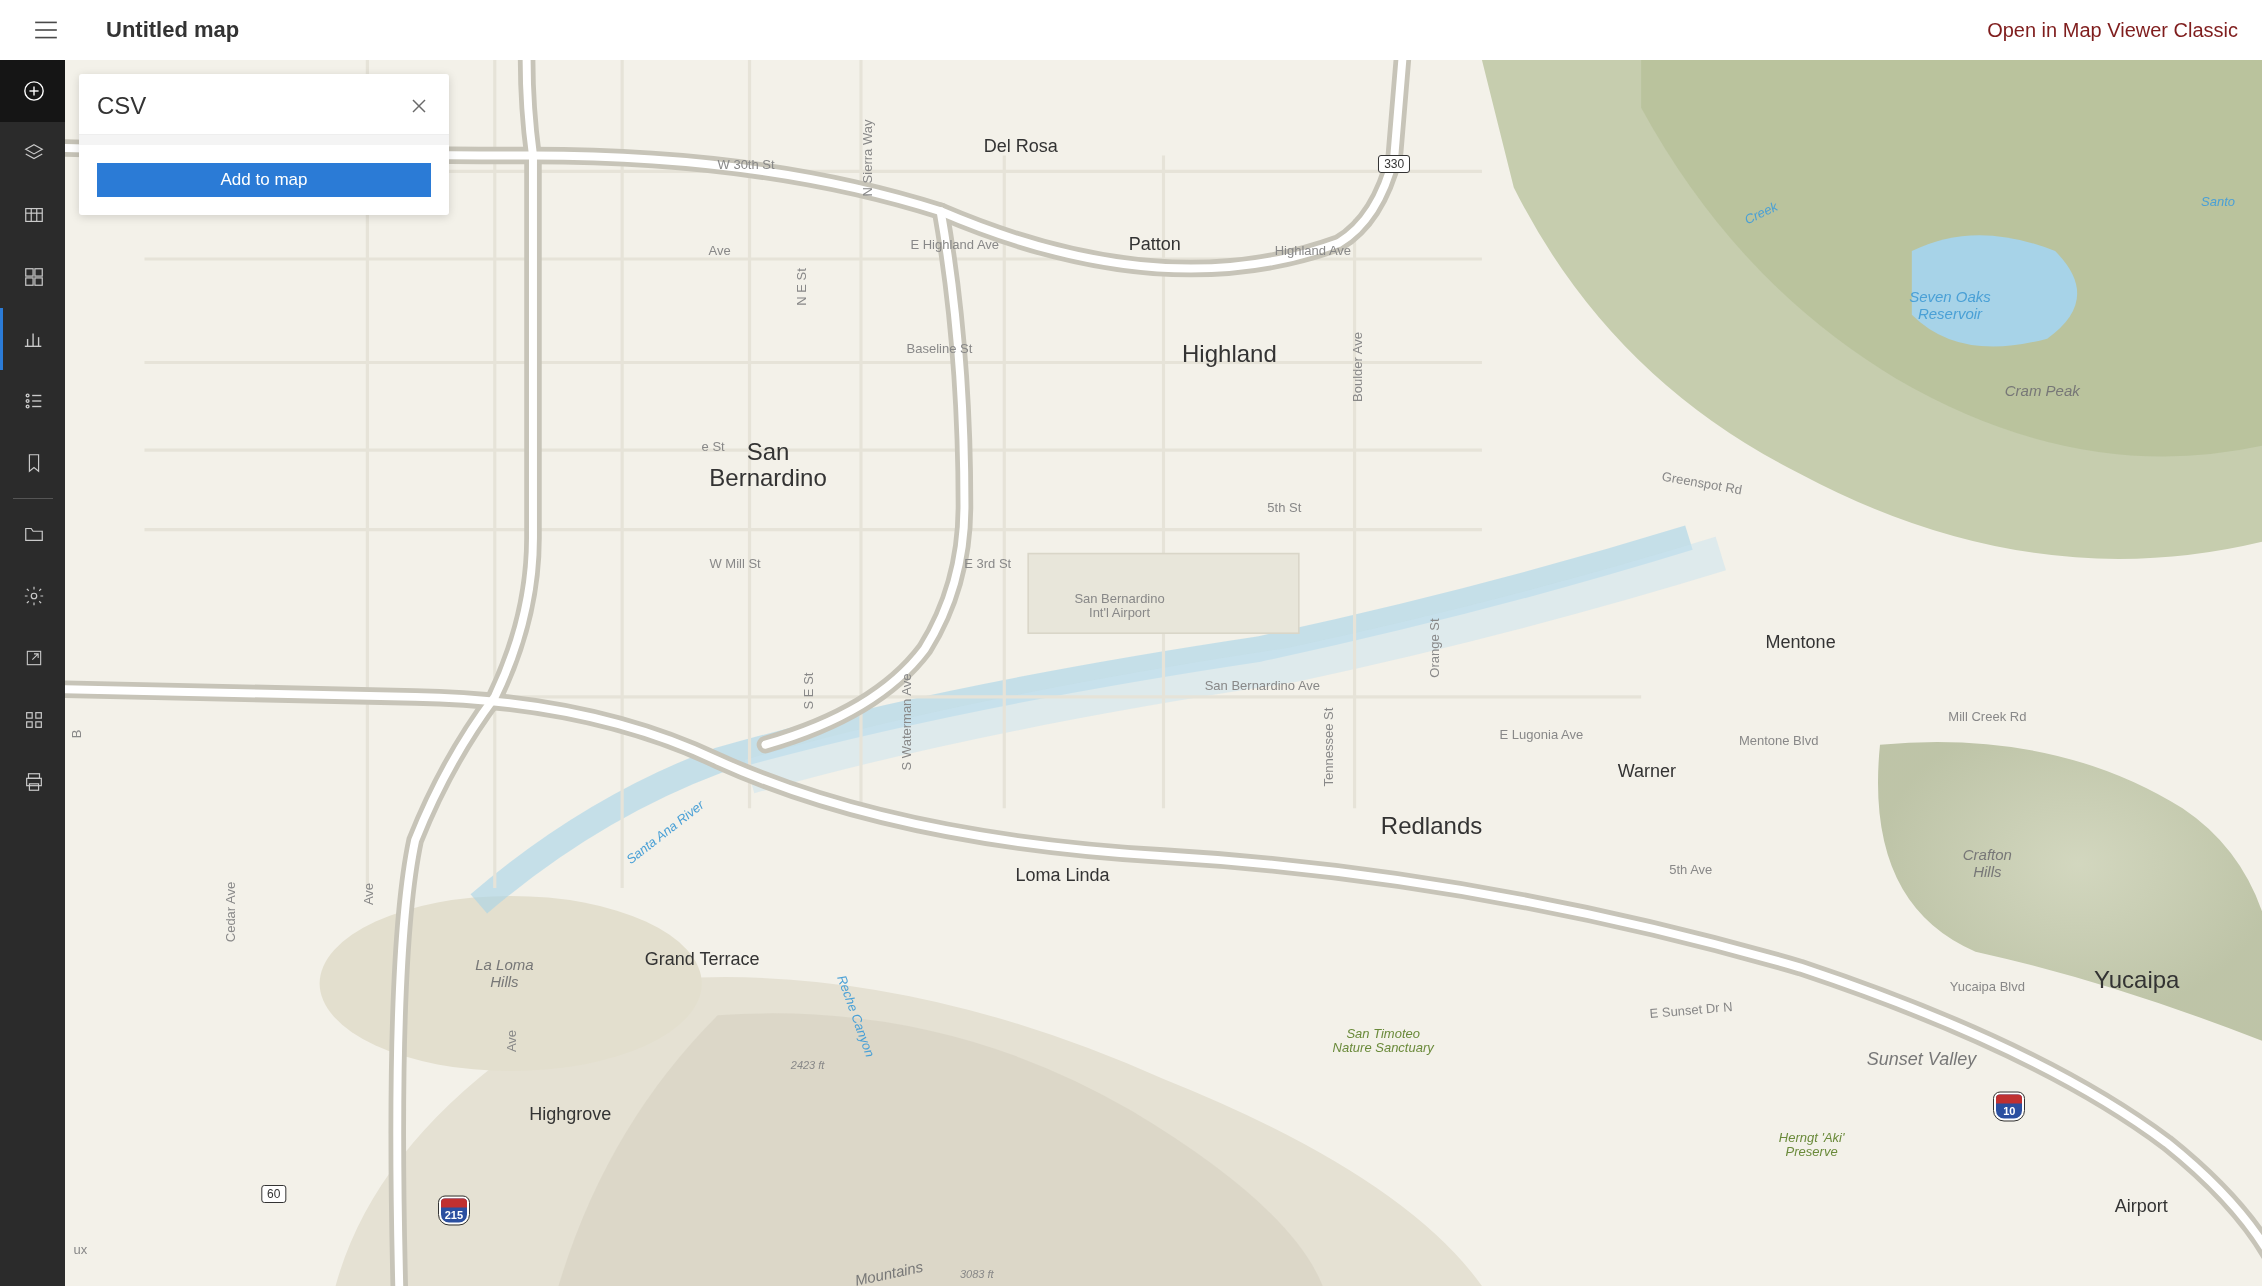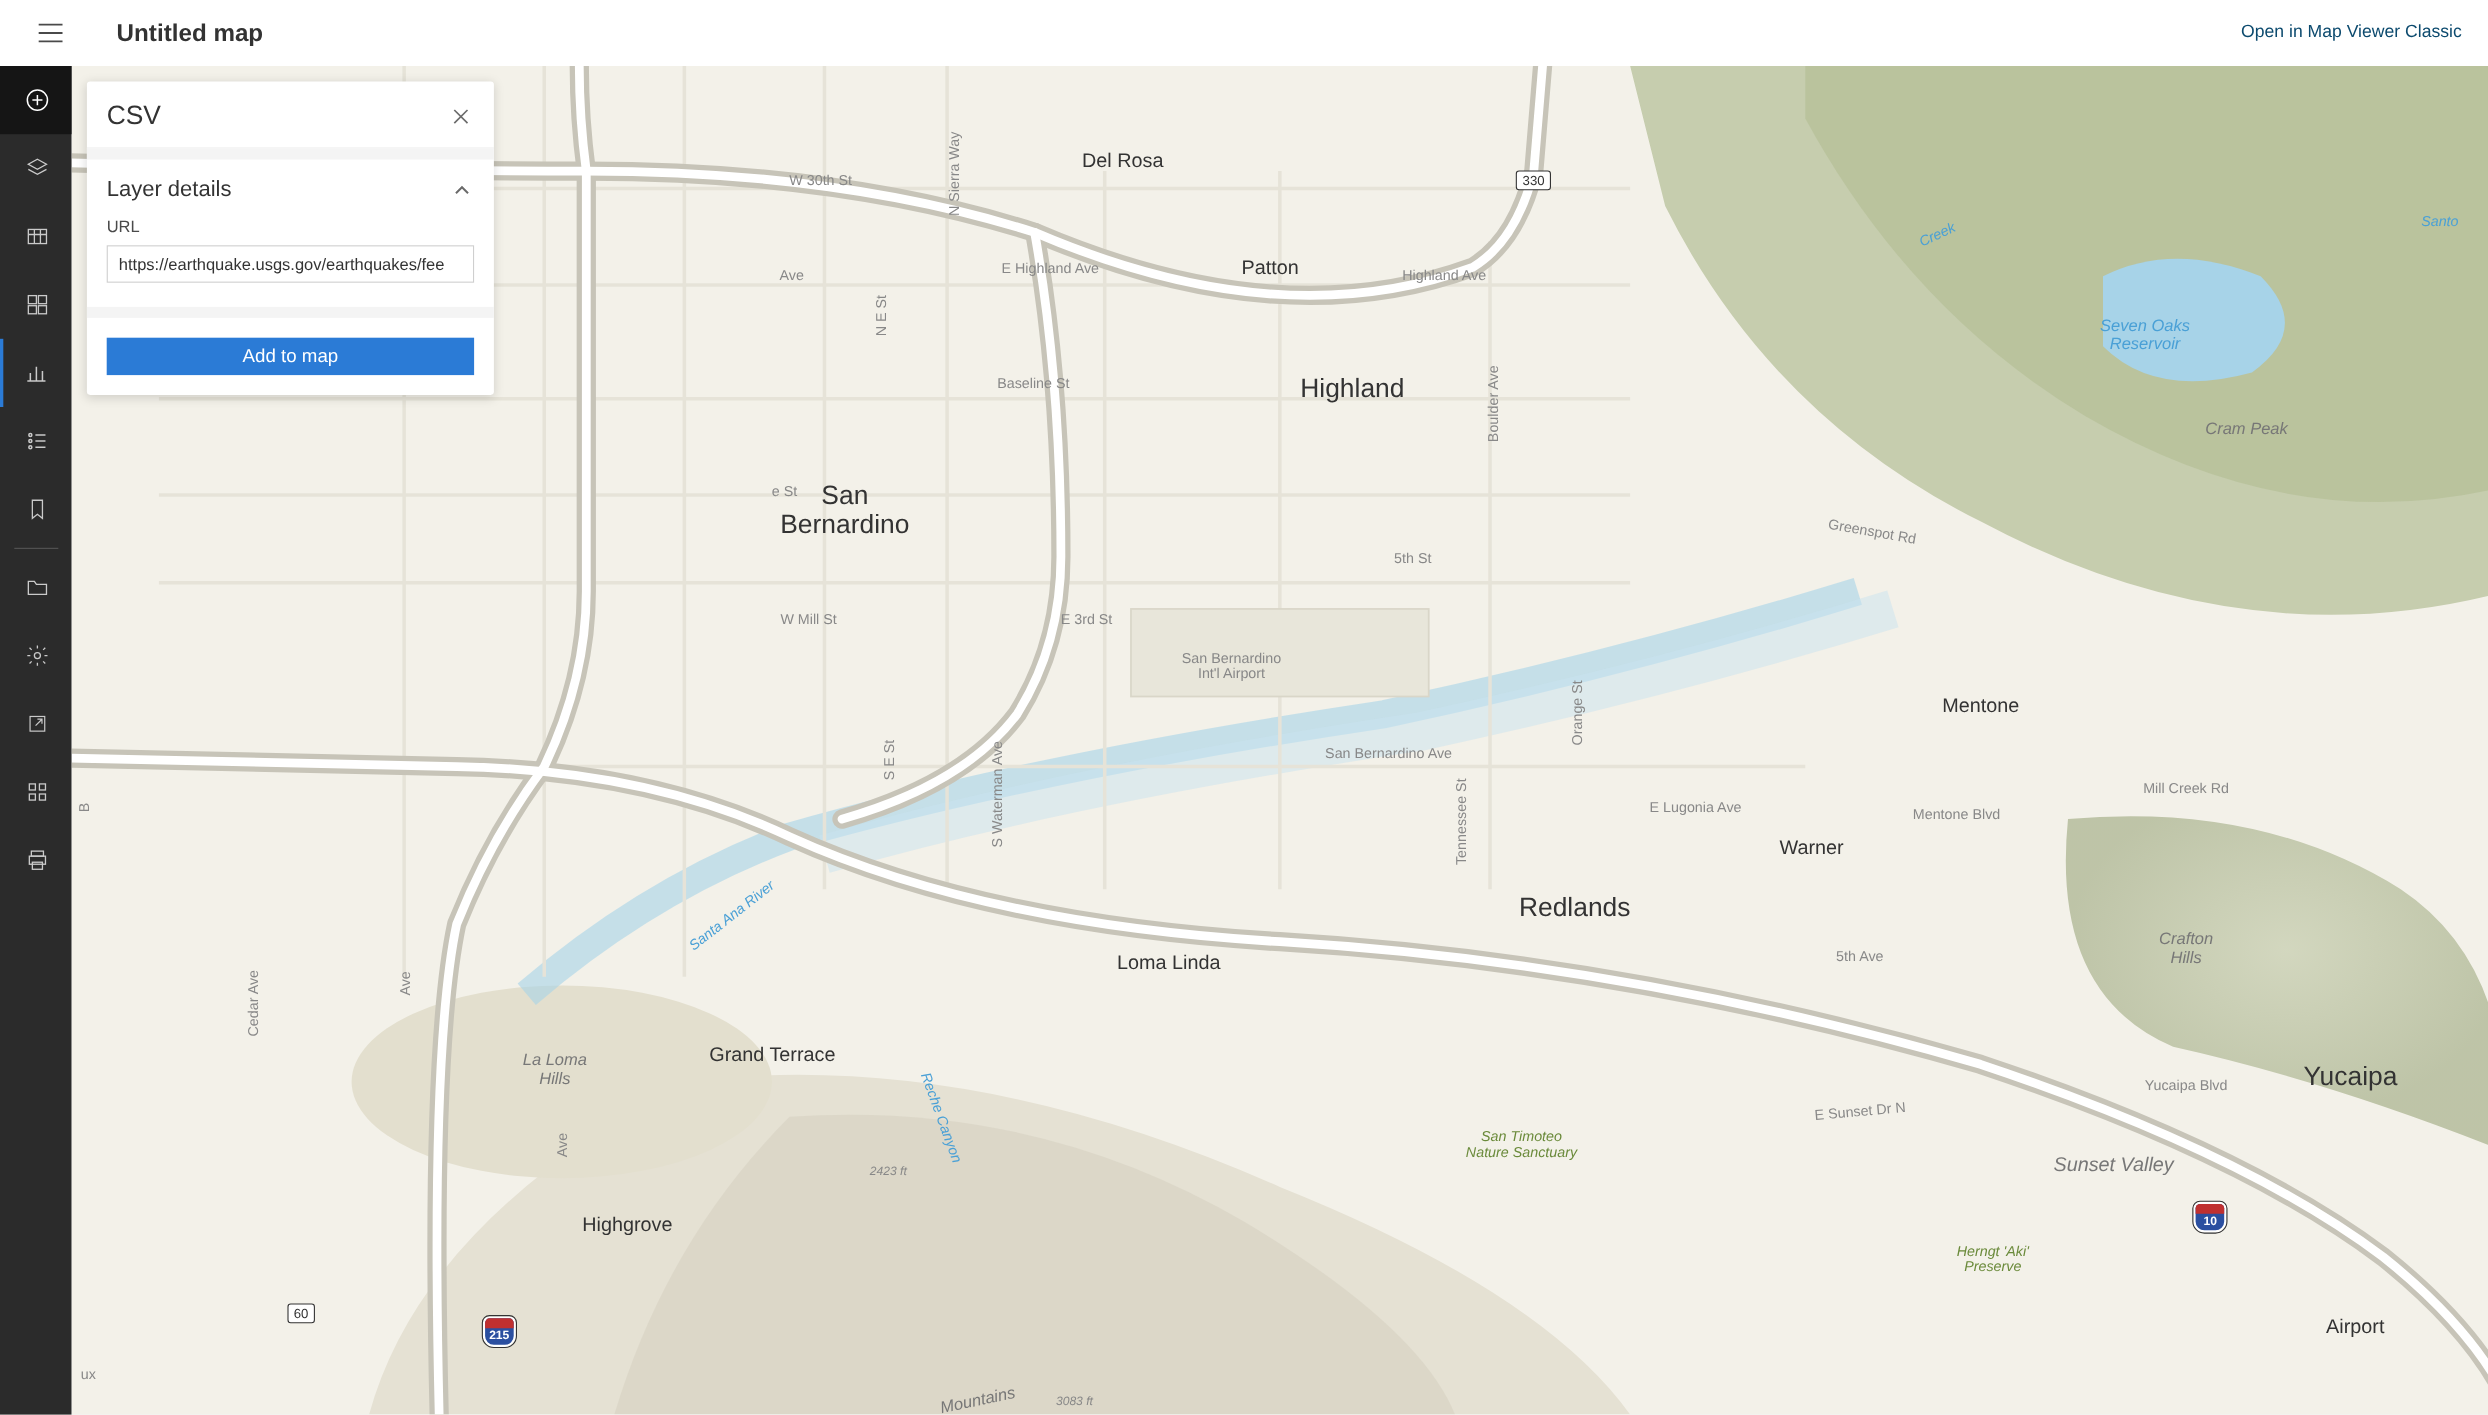--- a/index.html
+++ b/index.html
@@ -19,21 +19,21 @@
 .hamburger {
   width: 40px; height: 40px;
   display: flex; align-items:center; justify-content:center;
   cursor: pointer;
   margin-right: 40px;
   margin-left: 14px;
 }
 .hamburger svg { width: 26px; height: 26px; stroke:#4a4a4a; }
 .map-title { font-size: 22px; color:#333; font-weight:700; }
 .spacer { flex:1; }
-.open-classic { font-size: 16px; color:#0c4a6e; cursor:pointer; }
+.open-classic { font-size: 20px; color:#7f1d1d; cursor:pointer; }
 
 
 .leftrail {
   position:absolute;
   top:60px; bottom:0; left:0;
   width:65px;
   background:#2b2b2b;
   display:flex;
   flex-direction:column;
   align-items:center;
@@ -388,29 +388,19 @@
     <div class="panel-header">
       <h2>CSV</h2>
       <div class="close-x">
         <svg viewBox="0 0 16 16" stroke="currentColor" stroke-width="1.5">
             <line x1="2" y1="2" x2="14" y2="14"></line>
             <line x1="14" y1="2" x2="2" y2="14"></line>
           </svg>
       </div>
     </div>
 
-    <div class="section section-top">
-      <div class="section-title-row">
-        <div class="section-title">Layer details</div>
-        <svg class="chevron" viewBox="0 0 24 24" fill="none" stroke="currentColor" stroke-width="2">
-            <polyline points="6,15 12,9 18,15"></polyline>
-          </svg>
-      </div>
-      <label class="field-label">URL</label>
-      <input class="text-input" type="text" value="https://earthquake.usgs.gov/earthquakes/fee" style="">
-    </div>
 
 
     <div class="footer-section">
       <button class="primary-btn">Add to map</button>
     </div>
   </div>
 </div>
 
 </body></html>

